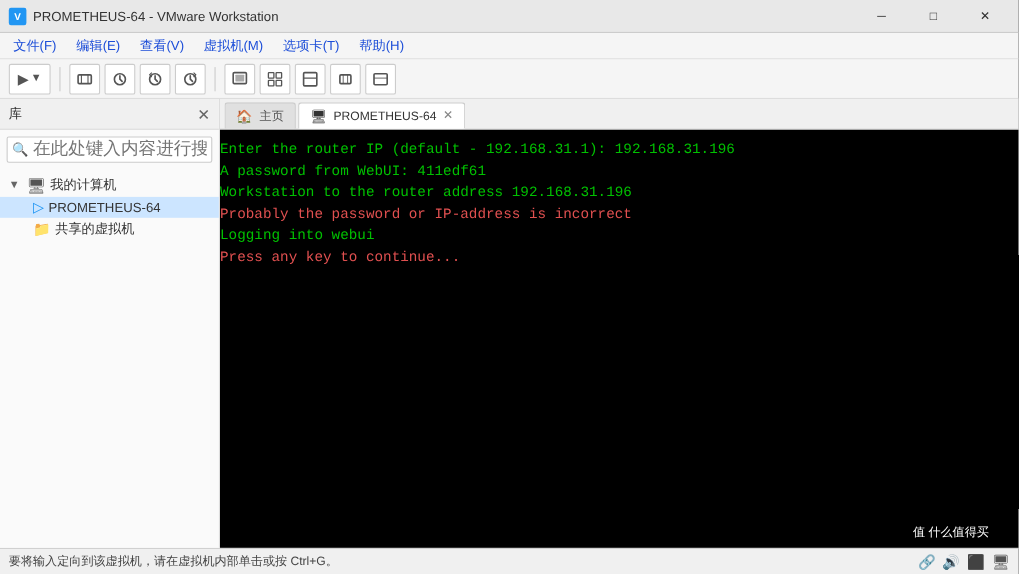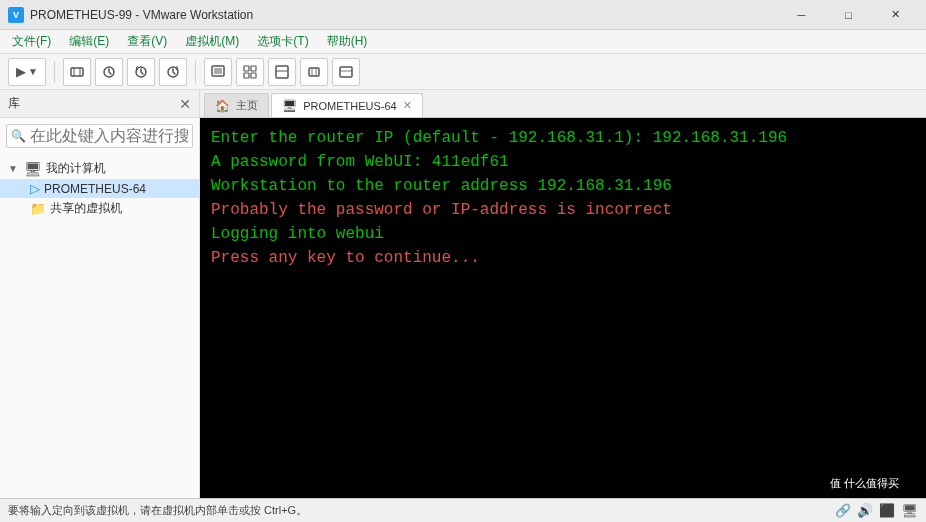--- a/index.html
+++ b/index.html
@@ -63,21 +63,21 @@
       background: #f5f5f5;
       border-bottom: 1px solid #ddd;
       display: flex;
       align-items: center;
       padding: 0 4px;
       gap: 2px;
     }
     .menu-item {
       padding: 2px 8px;
       font-size: 12px;
-      color: #15803d;
+      color: #1d4ed8;
       cursor: pointer;
       border-radius: 2px;
     }
 
     
     #toolbar {
       height: 36px;
       background: #f5f5f5;
       border-bottom: 1px solid #ddd;
       display: flex;
@@ -261,23 +261,23 @@
       font-size: 11px;
       color: #888;
       line-height: 1;
       cursor: pointer;
     }
 
     
     #terminal {
       flex: 1;
       background: #000;
-      padding: 8px 11px;
+      padding: 8px 0;
       font-family: 'Courier New', Courier, monospace;
-      font-size: 16px;
+      font-size: 13px;
       line-height: 1.5;
       color: #c0c0c0;
       overflow: hidden;
     }
     .term-line {
       white-space: pre;
     }
     .term-green { color: #00c000; }
     .term-red { color: #e05050; }
 
@@ -320,21 +320,21 @@
       pointer-events: none;
     }
   </style>
 </head>
 <body>
 
 <div id="title-bar">
   <div class="app-icon">
     <span>V</span>
   </div>
-  <span id="title-text">PROMETHEUS-99 - VMware Workstation</span>
+  <span id="title-text">PROMETHEUS-64 - VMware Workstation</span>
   <div class="win-controls">
     <button class="win-btn">─</button>
     <button class="win-btn">□</button>
     <button class="win-btn close">✕</button>
   </div>
 </div>
 
 <div id="menu-bar">
   <span class="menu-item">文件(F)</span>
   <span class="menu-item">编辑(E)</span>

